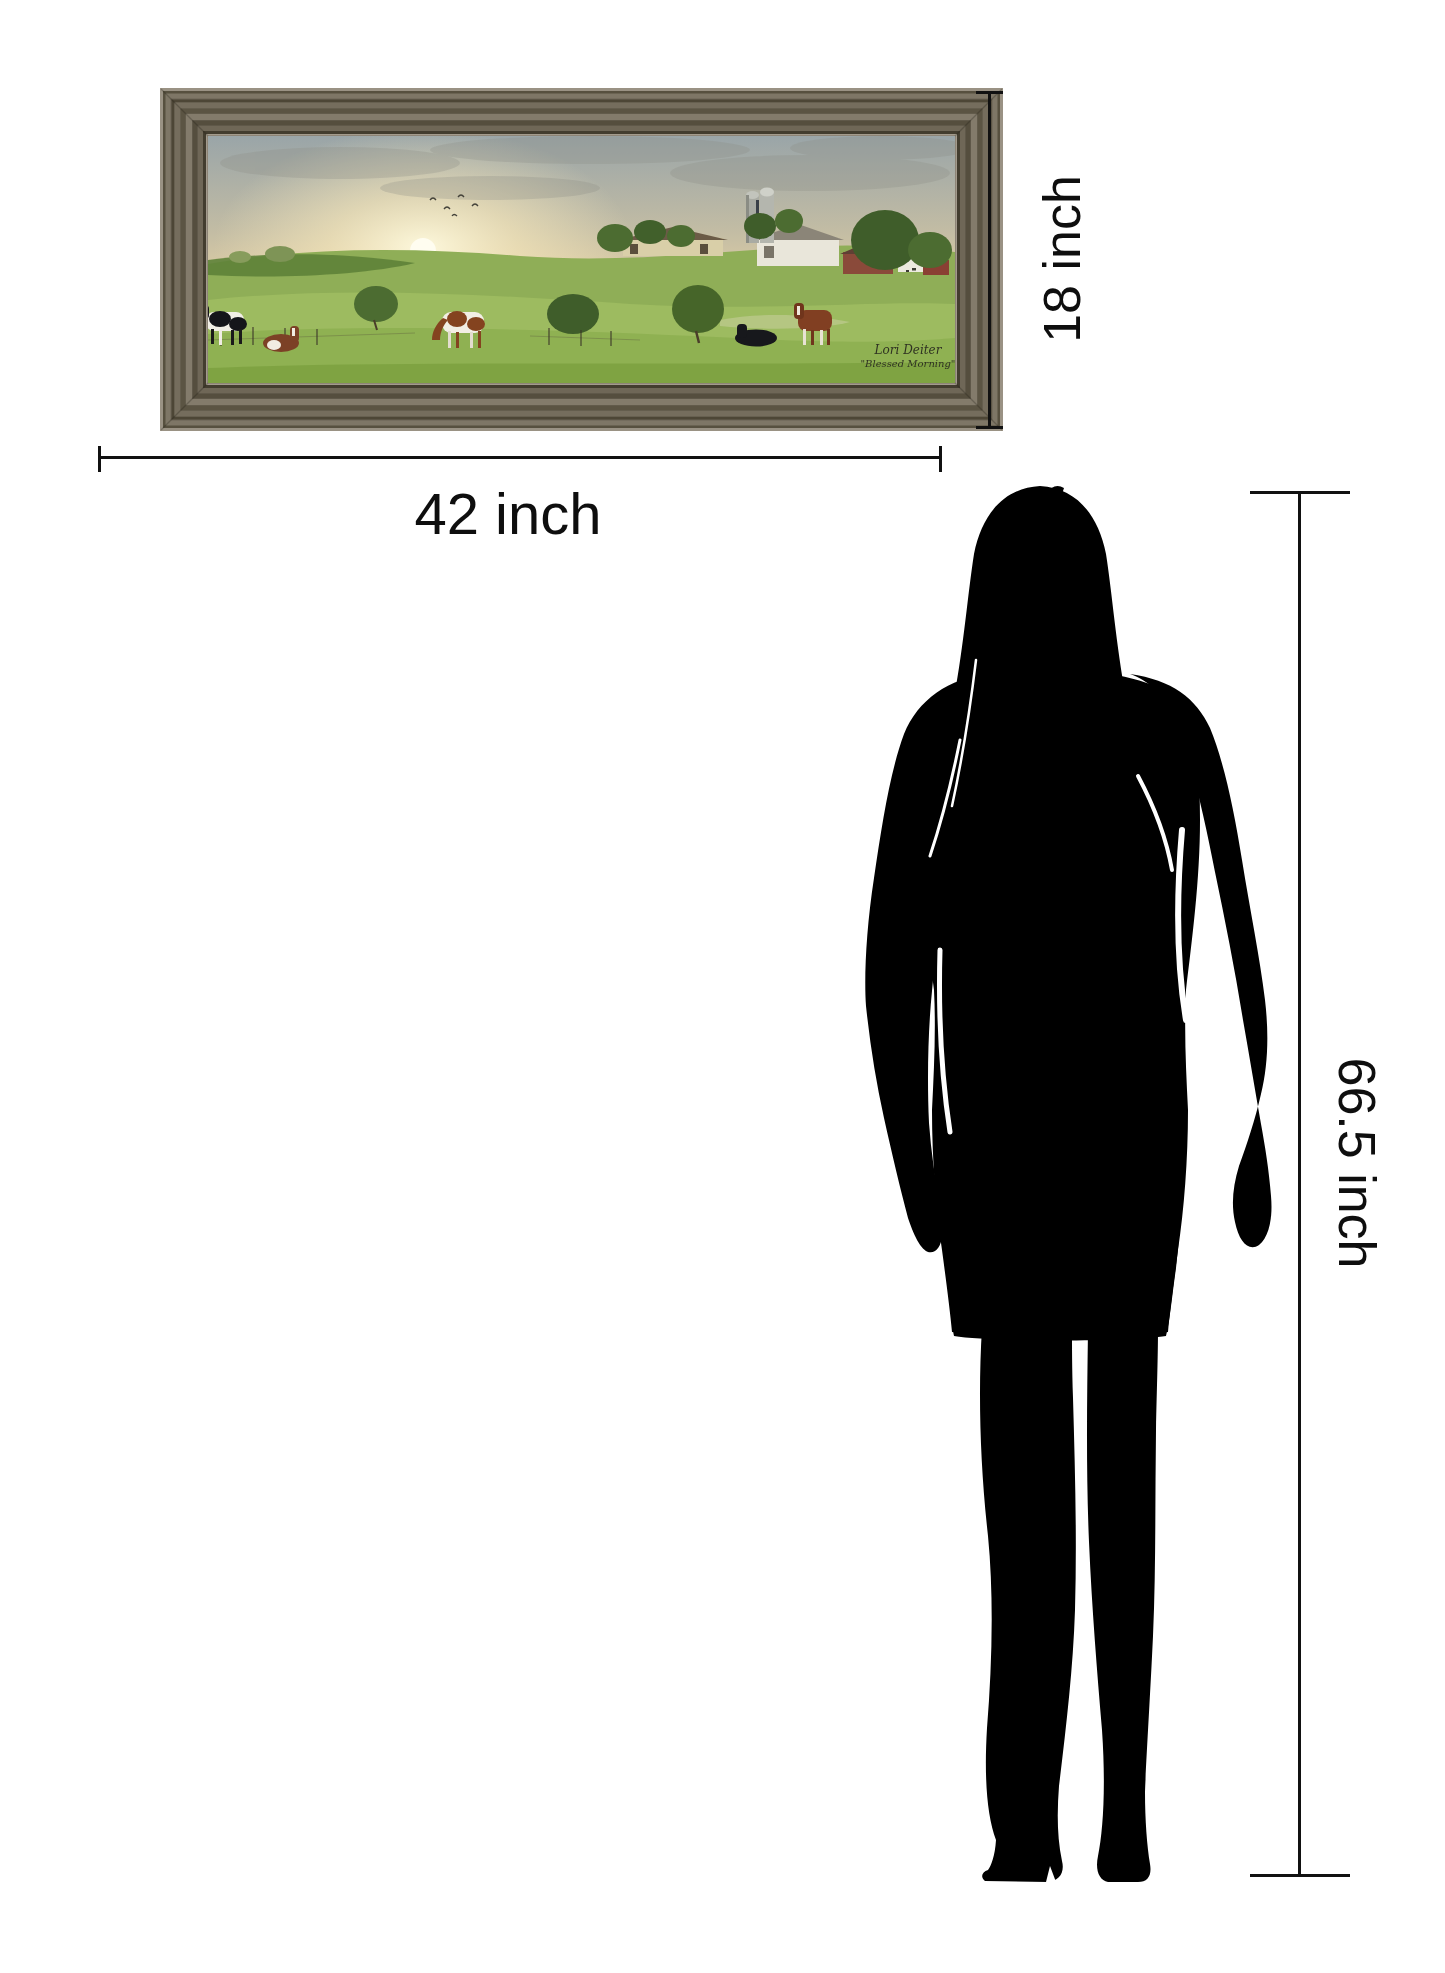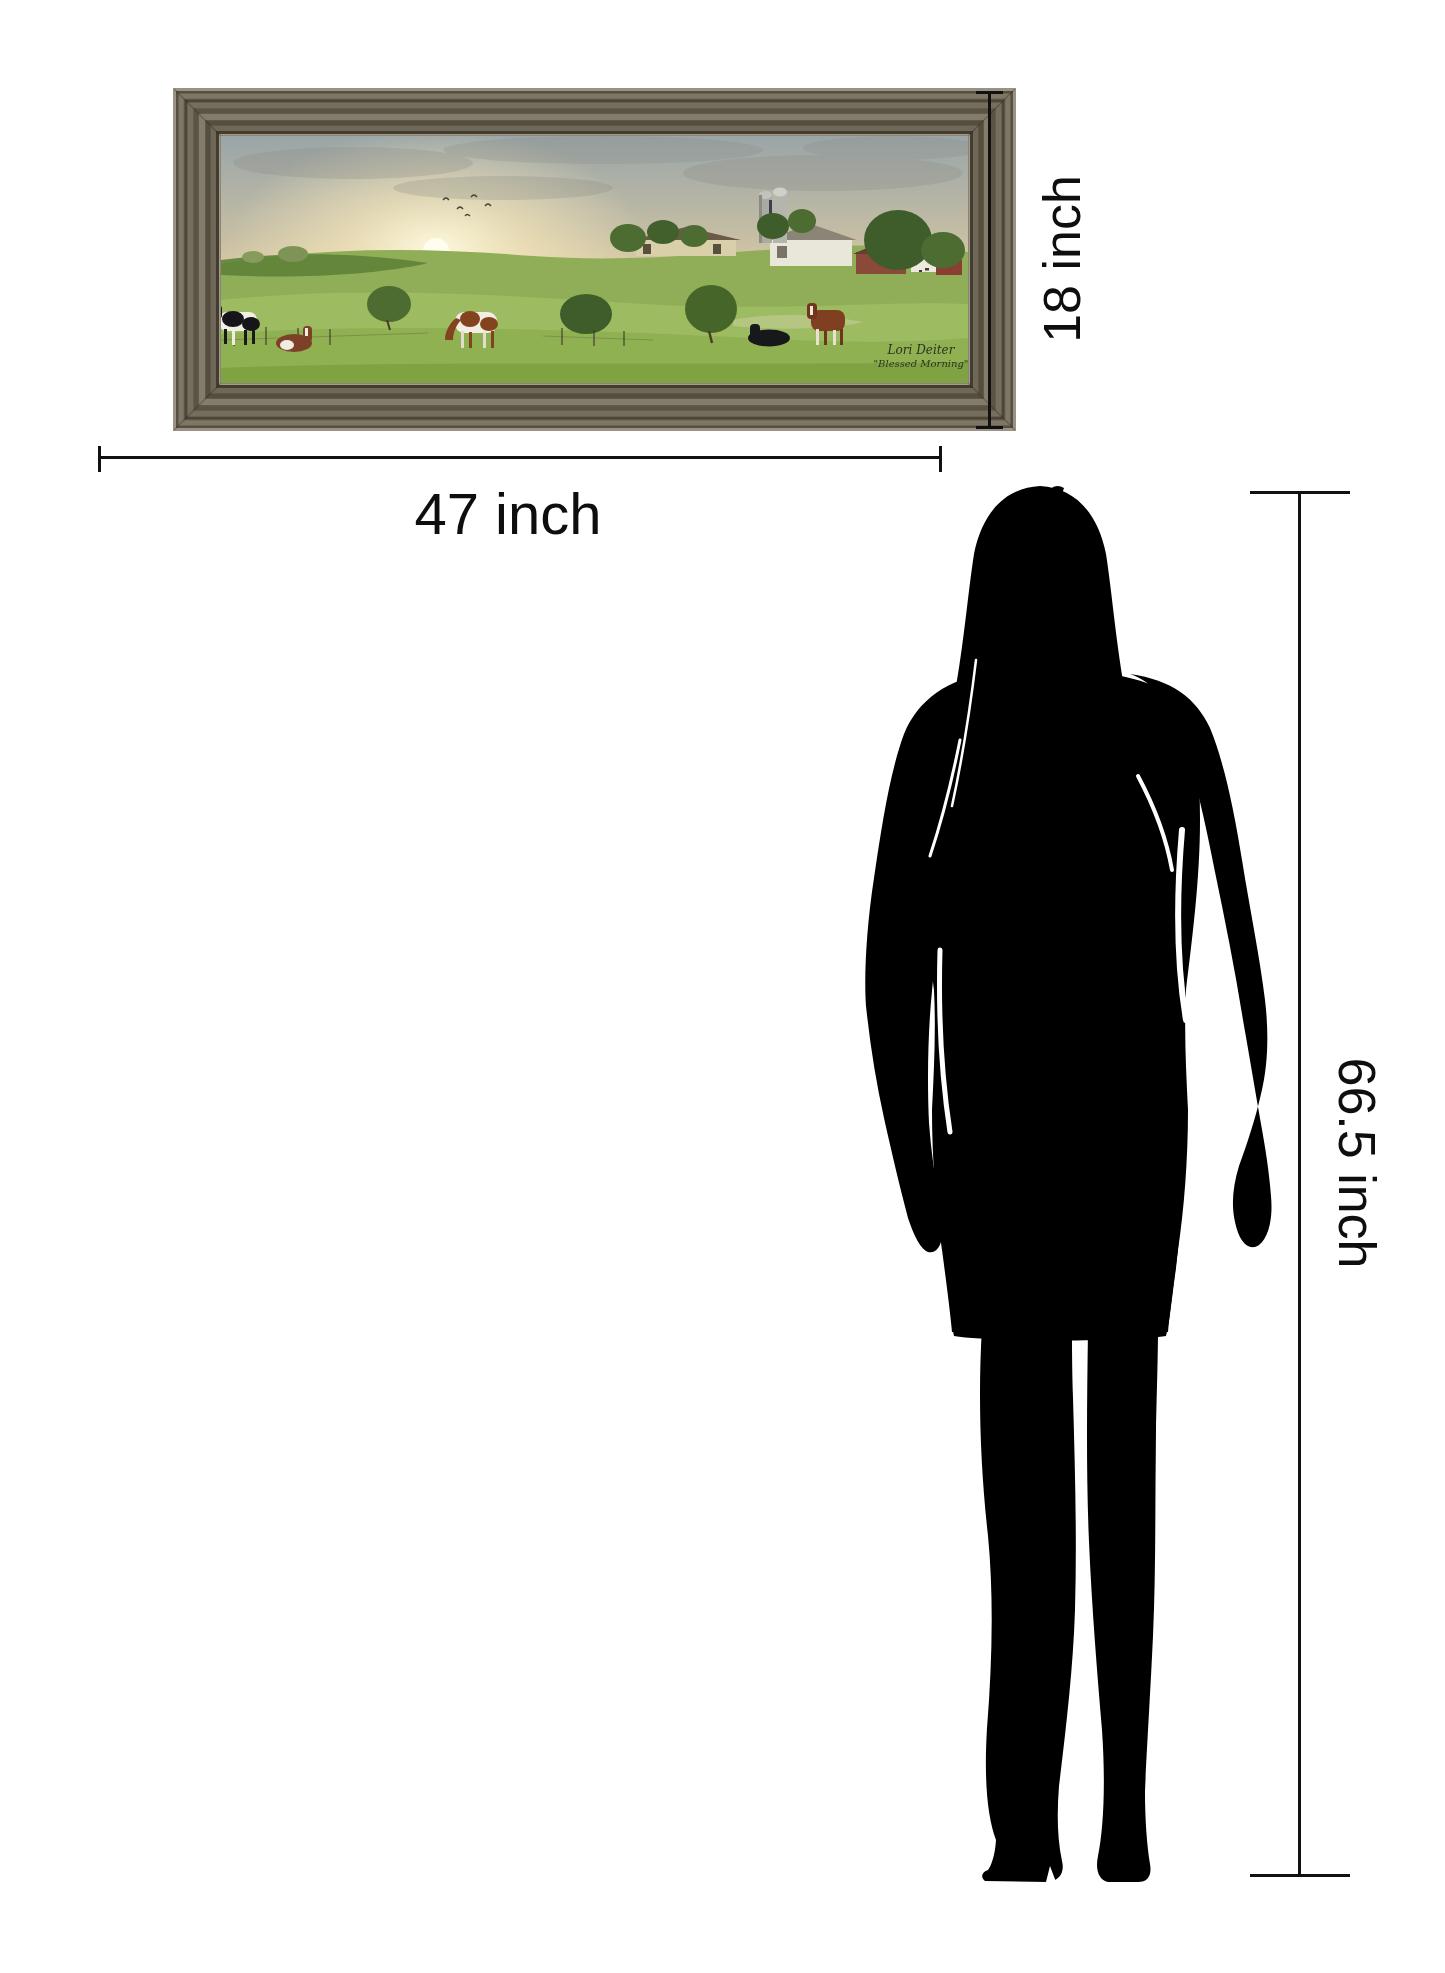--- a/index.html
+++ b/index.html
@@ -1,19 +1,19 @@
 <!DOCTYPE html>
 <html><head>
 <meta charset="utf-8">
 <style>
   html,body{margin:0;padding:0;background:#fff;}
   .stage{position:relative;width:1445px;height:1973px;background:#ffffff;overflow:hidden;
          font-family:"Liberation Sans",sans-serif;}
   
-  .art{position:absolute;left:97px;top:88px;width:969px;height:343px;margin-left:13px;}
+  .art{position:absolute;left:97px;top:88px;width:969px;height:343px;}
   .art svg{display:block;width:100%;height:100%;}
   
   .dline{position:absolute;background:#111;}
   .dlabel{position:absolute;color:#0e0e0e;white-space:nowrap;line-height:1;
           transform:translate(-50%,-50%);}
   .lbl-w{font-size:58px;}
   .lbl-h{font-size:52px;transform:translate(-50%,-50%) rotate(-90deg);}
   .lbl-p{font-size:52px;transform:translate(-50%,-50%) rotate(90deg);}
   
   .sil{position:absolute;left:840px;top:480px;width:440px;height:1410px;}
@@ -208,21 +208,21 @@
     <div class="dline" style="left:988px;top:92px;width:3px;height:337px;"></div>
     <div class="dline" style="left:976px;top:91px;width:27px;height:3px;"></div>
     <div class="dline" style="left:976px;top:426px;width:27px;height:3px;"></div>
     <div class="dlabel lbl-h" style="left:1062px;top:259px;">18 inch</div>
   </div>
 
   <div>
     <div class="dline" style="left:99px;top:456px;width:842px;height:3px;"></div>
     <div class="dline" style="left:98px;top:446px;width:3px;height:26px;"></div>
     <div class="dline" style="left:939px;top:446px;width:3px;height:26px;"></div>
-    <div class="dlabel lbl-w" style="left:508px;top:514px;">47 inch</div>
+    <div class="dlabel lbl-w" style="left:508px;top:514px;">42 inch</div>
   </div>
 
   <div>
     <div class="dline" style="left:1298px;top:492px;width:3px;height:1385px;"></div>
     <div class="dline" style="left:1250px;top:491px;width:100px;height:3px;"></div>
     <div class="dline" style="left:1250px;top:1874px;width:100px;height:3px;"></div>
     <div class="dlabel lbl-p" style="left:1357px;top:1163px;">66.5 inch</div>
   </div>
 
   <div class="sil">

